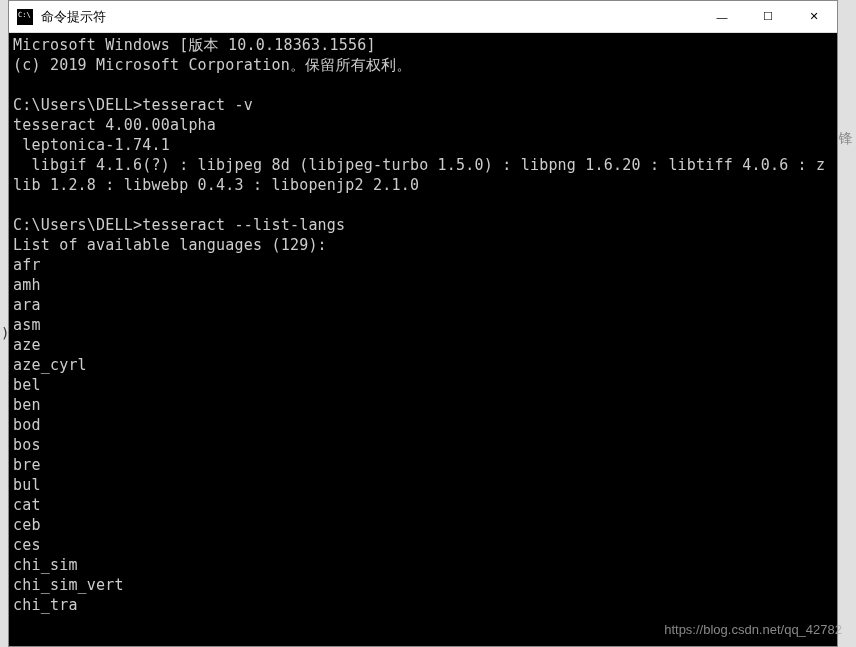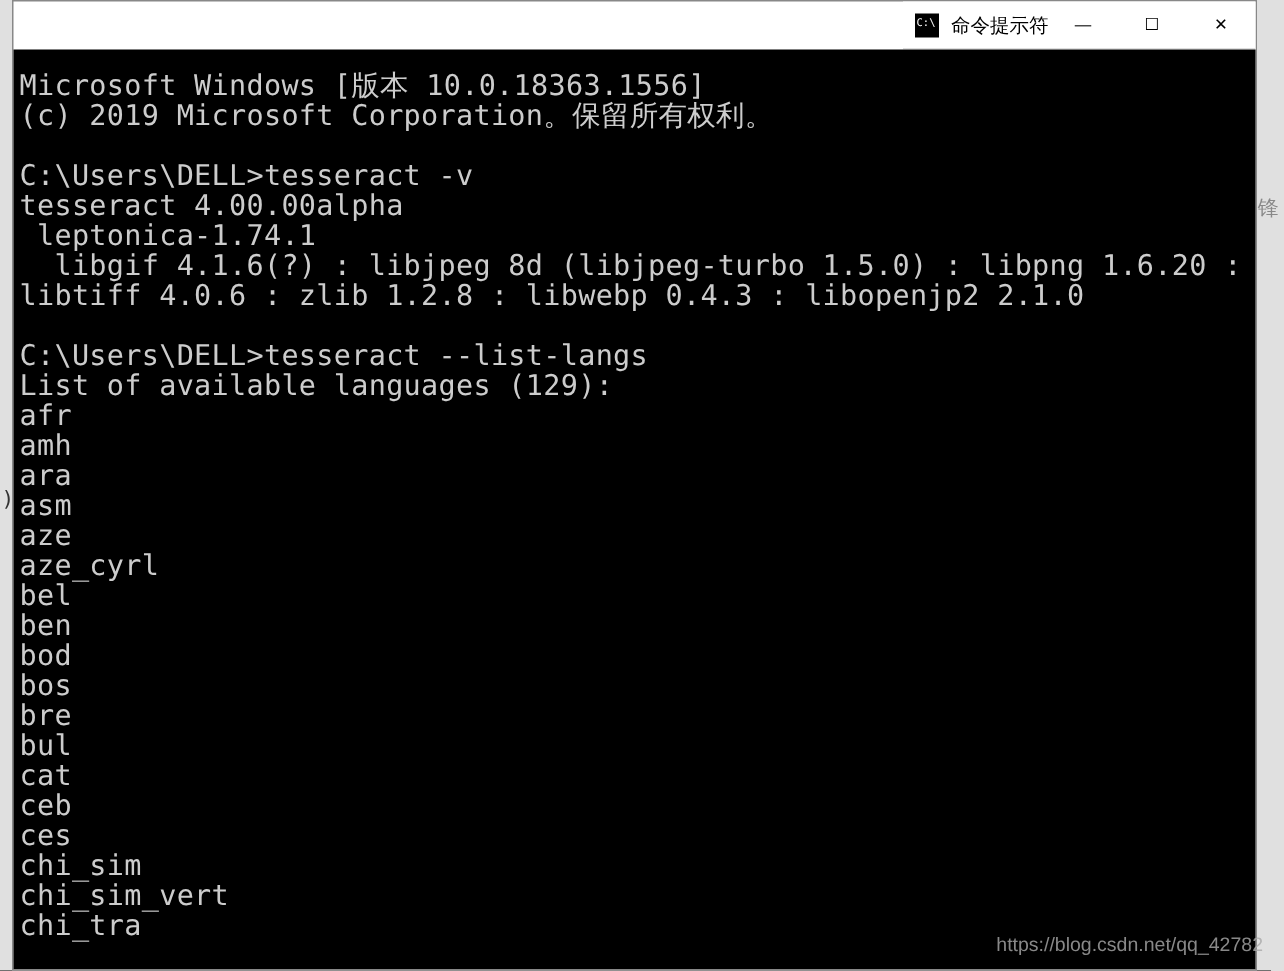--- a/index.html
+++ b/index.html
@@ -1,19 +1,18 @@
 <!DOCTYPE html>
 <html><head>
   <meta charset="utf-8">
   <style>
     * {
       margin: 0;
       padding: 0;
       box-sizing: border-box;
-      align-items: flex-end;
     }
     body {
       width: 856px;
       height: 647px;
       background: #e0e0e0;
       font-family: "Consolas", "Courier New", monospace;
       position: relative;
       overflow: hidden;
     }
     .window {
@@ -72,23 +71,23 @@
       font-family: "Segoe UI Symbol", sans-serif;
       font-size: 11px;
       color: #000;
       background: transparent;
       border: none;
     }
     .terminal {
       flex: 1;
       background: #000;
       color: #ccc;
-      font-size: 19px;
+      font-size: 15px;
       line-height: 20px;
-      padding: 14px 4px;
+      padding: 2px 4px;
       white-space: pre-wrap;
       word-break: break-all;
       overflow: hidden;
       font-family: "NSimSun", "SimSun", "Consolas", monospace;
       letter-spacing: 0.2px;
     }
     .watermark {
       position: absolute;
       right: 14px;
       bottom: 10px;

